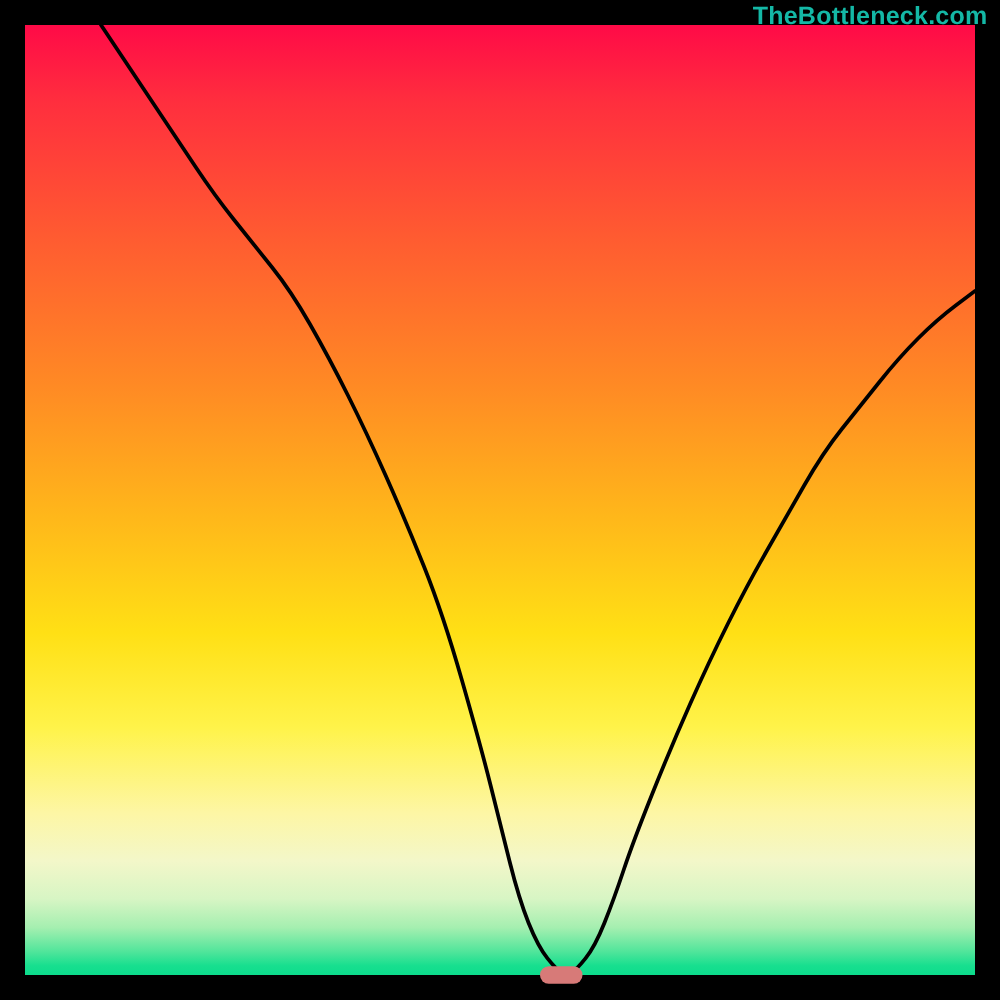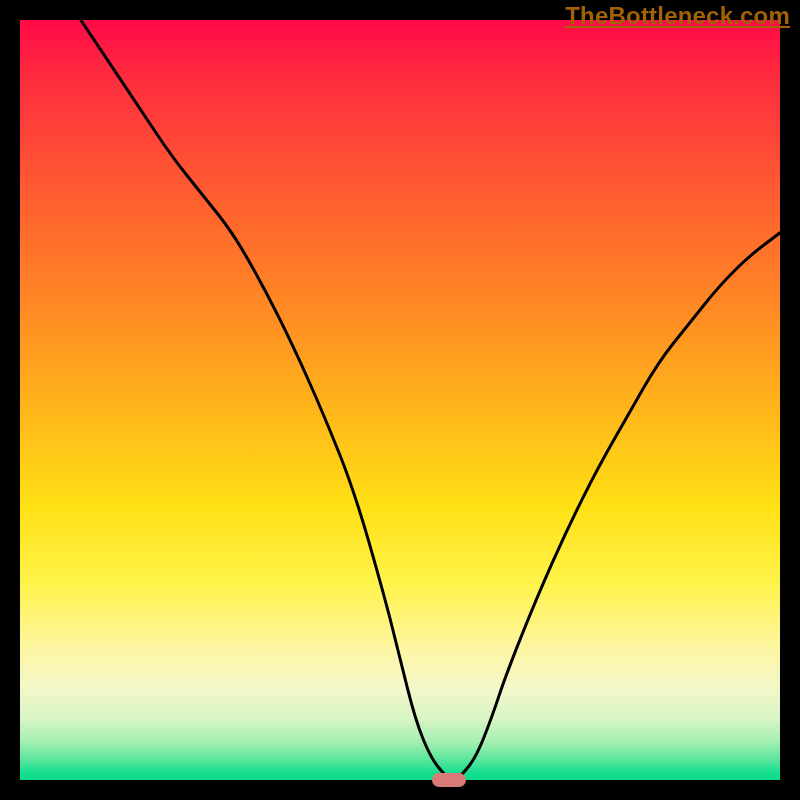--- a/index.html
+++ b/index.html
@@ -14,27 +14,26 @@
   .frame {
     position: relative;
     width: 800px;
     height: 800px;
     background: #000;
   }
   .watermark {
     position: absolute;
     top: 2px;
     right: 10px;
-    color: #a16207;
-    font-size: 24px;
+    color: #14b8a6;
+    font-size: 20px;
     font-weight: 600;
     letter-spacing: 0.2px;
     z-index: 50;
     user-select: none;
-    text-decoration: underline;
   }
   .plot-area {
     position: absolute;
     left: 20px;
     top: 20px;
     width: 760px;
     height: 760px;
   }
   .gradient-bg {
     position: absolute;

